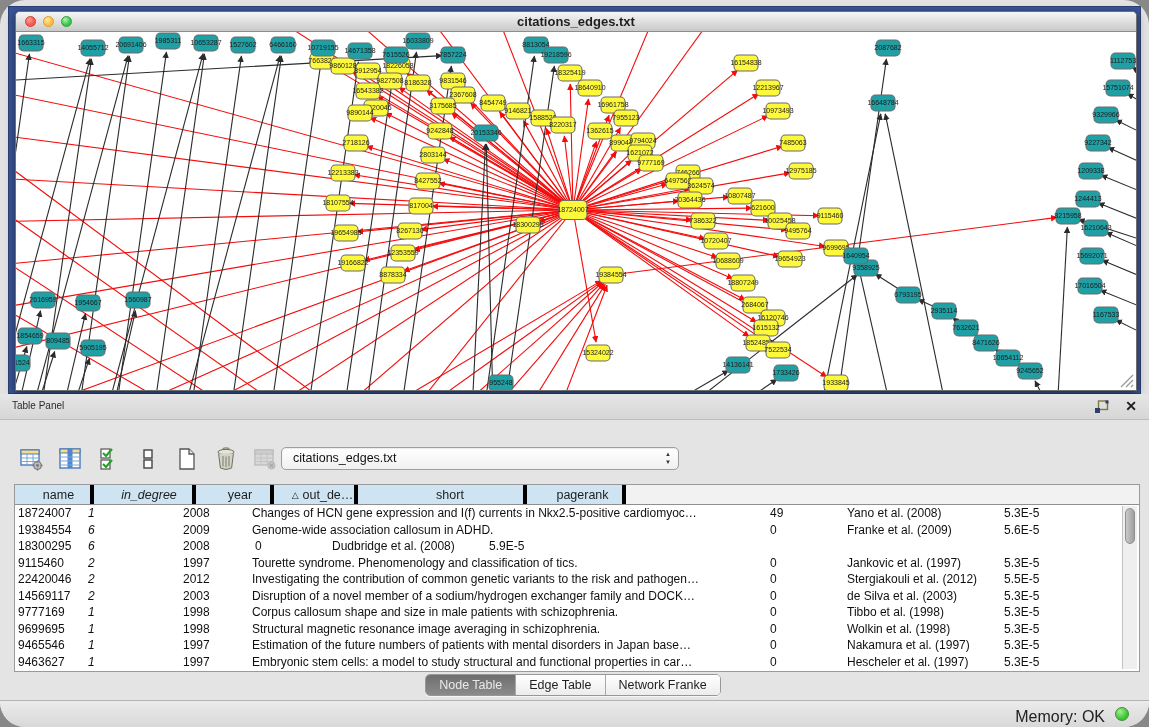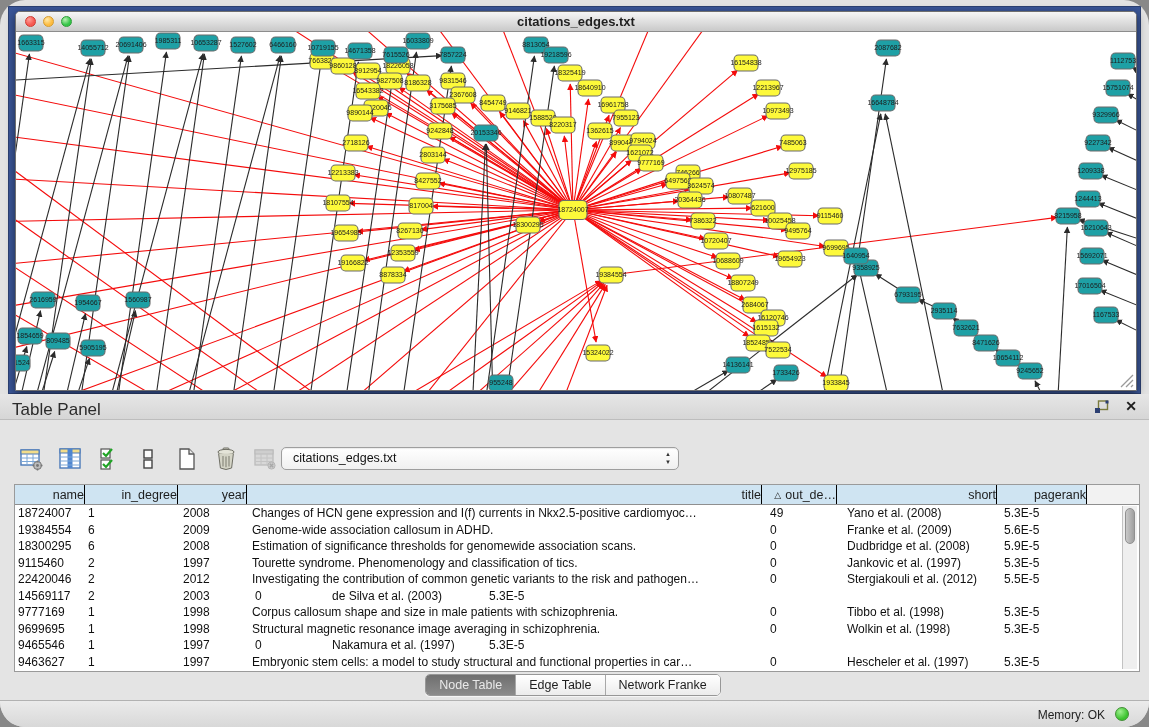--- a/index.html
+++ b/index.html
@@ -15,56 +15,56 @@
   .light.red{background:radial-gradient(circle at 35% 30%,#ff9d97,#f65a52 60%);border:1px solid #ce3a31;}
   .light.yellow{background:radial-gradient(circle at 35% 30%,#ffe9a8,#fdbc40 60%);border:1px solid #d49b2e;}
   .light.green{background:radial-gradient(circle at 35% 30%,#b8f0b3,#35c649 60%);border:1px solid #2c9c38;}
   .wtitle{text-align:center;font-size:13px;font-weight:600;color:#1f1f1f;line-height:19px;}
   .canvas{position:relative;width:1120px;height:358px;overflow:hidden;background:#fff;}
   .canvas svg{display:block;}
   .grip{position:absolute;right:2px;bottom:2px;}
 
   
   .panel-header{position:absolute;left:0;top:394px;width:1149px;height:26px;background:linear-gradient(#e6e6e6,#d6d6d6);border-bottom:1px solid #bdbdbd;}
-  .panel-title{position:absolute;left:12px;top:6px;font-size:17px;color:#2b2b2b;}
+  .panel-title{position:absolute;left:12px;top:6px;font-size:10px;color:#2b2b2b;}
   .panel-float{position:absolute;right:40px;top:6px;width:15px;height:14px;}
   .panel-close{position:absolute;right:12px;top:4px;font-size:14px;font-weight:bold;color:#1c1c1c;line-height:16px;}
   .panel-body{position:absolute;left:0;top:420px;width:1149px;height:280px;background:#e4e4e4;}
 
   .toolbar{position:absolute;left:18px;top:24px;height:30px;display:flex;align-items:center;gap:13px;}
   .tbtn{width:26px;height:26px;display:flex;align-items:center;justify-content:center;}
   .combo{position:absolute;left:281px;top:27px;width:398px;height:23px;background:linear-gradient(#ffffff,#f0f0f0);border:1px solid #9e9e9e;border-radius:5px;font-size:12.5px;color:#111;line-height:21px;padding-left:11px;box-shadow:inset 0 1px 1px rgba(0,0,0,.08);}
   .combo .arrows{position:absolute;right:7px;top:2px;font-size:6px;color:#333;line-height:8px;text-align:center;}
 
   .table-box{position:absolute;left:14px;top:64px;width:1126px;height:188px;background:#fff;border:1px solid #9a9a9a;}
   .thead{display:flex;height:20px;background:#cfe4f2;border-bottom:1px solid #8f8f8f;}
-  .hcell{display:flex;align-items:center;justify-content:flex-end;font-size:12.5px;color:#1d1d1d;border-right:1px solid #000000;overflow:hidden;white-space:nowrap;}
+  .hcell{display:flex;align-items:center;justify-content:center;font-size:12.5px;color:#1d1d1d;border-right:4px solid #000000;overflow:hidden;white-space:nowrap;margin-left:9px;}
   .hfiller{flex:1;background:#f2f2f2;}
   .sort{font-size:9px;margin-right:4px;color:#222;}
   .tbody{position:relative;}
   .trow{display:flex;height:16.5px;line-height:16.5px;font-size:12px;color:#101010;white-space:nowrap;}
   .cell{overflow:hidden;flex-shrink:0;}
   .c1{width:70px;padding-left:3px;}
-  .c2{width:93px;padding-left:3px;}
+  .c2{width:93px;padding-left:3px;font-style:italic;}
   .c3{width:69px;padding-left:5px;}
   .c4{width:515px;padding-left:5px;}
   .c5{width:75px;padding-left:8px;}
   .c6{width:160px;padding-left:10px;}
   .c7{width:90px;padding-left:7px;}
   .vscroll{position:absolute;right:2px;top:21px;width:15px;height:163px;background:#efefef;border-left:1px solid #c2c2c2;}
   .thumb{position:absolute;left:2px;top:2px;width:10px;height:36px;border-radius:5px;background:linear-gradient(90deg,#c9c9c9,#9f9f9f);border:1px solid #909090;}
 
   .tab-strip{position:absolute;left:0;top:254px;width:1146px;display:flex;justify-content:center;}
   .tabs{display:inline-flex;border:1px solid #979797;border-radius:5px;overflow:hidden;background:#fff;box-shadow:0 1px 1px rgba(255,255,255,.7);}
   .tab{padding:3px 13px;font-size:12.5px;color:#1e1e1e;background:linear-gradient(#ffffff,#ececec);border-right:1px solid #a8a8a8;}
   .tab:last-child{border-right:none;}
   .tab.active{background:linear-gradient(#6f6f6f,#8b8b8b);color:#e9e9e9;}
 
   .status-bar{position:absolute;left:0;top:700px;width:1149px;height:27px;background:linear-gradient(#ebebeb,#d8d8d8);border-top:1px solid #b2b2b2;}
-  .mem-label{position:absolute;right:44px;top:7px;font-size:12px;color:#222;}
+  .mem-label{position:absolute;right:44px;top:7px;font-size:16px;color:#222;}
   .mem-dot{position:absolute;right:20px;top:6px;width:14px;height:14px;border-radius:50%;background:radial-gradient(circle at 35% 30%,#9ef08e,#3cc32f 65%);border:1px solid #3f8f33;}
 </style>
 </head>
 <body>
 
 <div class="app">
 
   <div class="network-area">
     <div class="graph-window">
       <div class="titlebar">
@@ -559,23 +559,20 @@
       <div class="thead" id="thead">
           <div class="hcell c1">
             <span>name</span>
           </div>
           <div class="hcell c2">
             <span>in_degree</span>
           </div>
           <div class="hcell c3">
             <span>year</span>
           </div>
-          <div class="hcell c4">
-            <span>title</span>
-          </div>
           <div class="hcell c5">
             <span class="sort">△</span>
             <span>out_de…</span>
           </div>
           <div class="hcell c6">
             <span>short</span>
           </div>
           <div class="hcell c7">
             <span>pagerank</span>
           </div>
@@ -597,21 +594,20 @@
             <div class="cell c3">2009</div>
             <div class="cell c4">Genome-wide association callosum in ADHD.</div>
             <div class="cell c5">0</div>
             <div class="cell c6">Franke et al. (2009)</div>
             <div class="cell c7">5.6E-5</div>
           </div>
           <div class="trow">
             <div class="cell c1">18300295</div>
             <div class="cell c2">6</div>
             <div class="cell c3">2008</div>
-            <div class="cell c4">Estimation of significance thresholds for genomewide association scans.</div>
             <div class="cell c5">0</div>
             <div class="cell c6">Dudbridge et al. (2008)</div>
             <div class="cell c7">5.9E-5</div>
           </div>
           <div class="trow">
             <div class="cell c1">9115460</div>
             <div class="cell c2">2</div>
             <div class="cell c3">1997</div>
             <div class="cell c4">Tourette syndrome. Phenomenology and classification of tics.</div>
             <div class="cell c5">0</div>
@@ -624,20 +620,21 @@
             <div class="cell c3">2012</div>
             <div class="cell c4">Investigating the contribution of common genetic variants to the risk and pathogen…</div>
             <div class="cell c5">0</div>
             <div class="cell c6">Stergiakouli et al. (2012)</div>
             <div class="cell c7">5.5E-5</div>
           </div>
           <div class="trow">
             <div class="cell c1">14569117</div>
             <div class="cell c2">2</div>
             <div class="cell c3">2003</div>
+            <div class="cell c4">Disruption of a novel member of a sodium/hydrogen exchanger family and DOCK…</div>
             <div class="cell c5">0</div>
             <div class="cell c6">de Silva et al. (2003)</div>
             <div class="cell c7">5.3E-5</div>
           </div>
           <div class="trow">
             <div class="cell c1">9777169</div>
             <div class="cell c2">1</div>
             <div class="cell c3">1998</div>
             <div class="cell c4">Corpus callosum shape and size in male patients with schizophrenia.</div>
             <div class="cell c5">0</div>
@@ -650,20 +647,21 @@
             <div class="cell c3">1998</div>
             <div class="cell c4">Structural magnetic resonance image averaging in schizophrenia.</div>
             <div class="cell c5">0</div>
             <div class="cell c6">Wolkin et al. (1998)</div>
             <div class="cell c7">5.3E-5</div>
           </div>
           <div class="trow">
             <div class="cell c1">9465546</div>
             <div class="cell c2">1</div>
             <div class="cell c3">1997</div>
+            <div class="cell c4">Estimation of the future numbers of patients with mental disorders in Japan base…</div>
             <div class="cell c5">0</div>
             <div class="cell c6">Nakamura et al. (1997)</div>
             <div class="cell c7">5.3E-5</div>
           </div>
           <div class="trow">
             <div class="cell c1">9463627</div>
             <div class="cell c2">1</div>
             <div class="cell c3">1997</div>
             <div class="cell c4">Embryonic stem cells: a model to study structural and functional properties in car…</div>
             <div class="cell c5">0</div>

